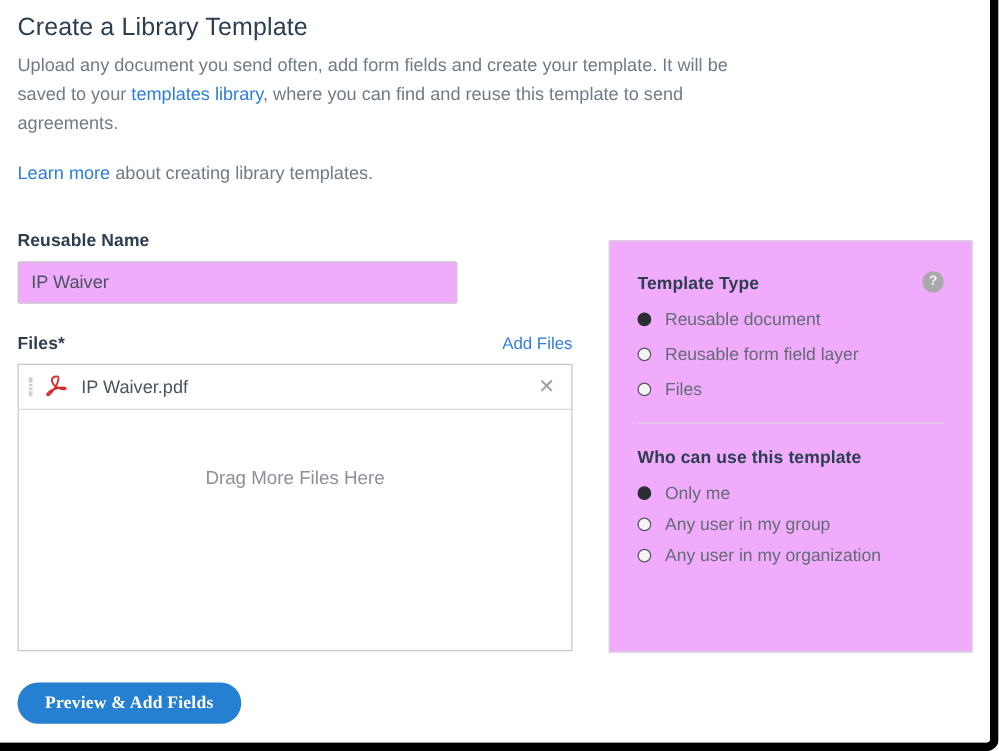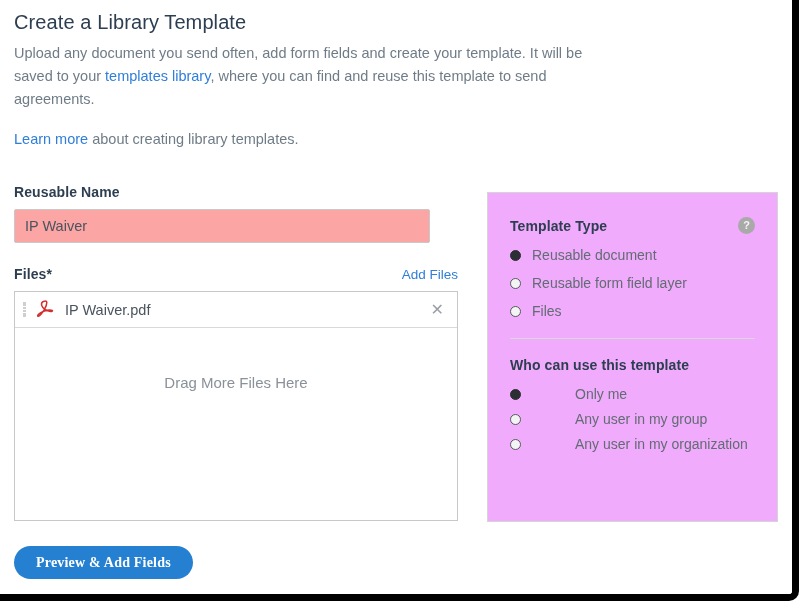--- a/index.html
+++ b/index.html
@@ -75,25 +75,25 @@
   .field-label {
     font-size: 14px;
     font-weight: bold;
     color: #2c3e50;
     margin: 0 0 9px 0;
     letter-spacing: .1px;
   }
   .req { font-weight: bold; color: #2c3e50; }
 
   .text-input {
-    width: 416px;
+    width: 352px;
     height: 34px;
     border: 1px solid #c8c8c8;
     border-radius: 2px;
-    background: #fca5a5;
+    background: #f0abfc;
     font-family: "Liberation Sans", sans-serif;
     font-size: 14.5px;
     color: #4a545e;
     padding: 0 10px;
     outline: none;
   }
 
   .files-header {
     display: flex;
     align-items: baseline;
@@ -228,21 +228,21 @@
     background: #d8d8d8;
     margin: 19px 0 18px 0;
   }
   .panel-title2 {
     font-size: 14px;
     font-weight: bold;
     color: #2c3e50;
     margin-bottom: 13px;
     letter-spacing: .1px;
   }
-  .radio-row.tight { margin-bottom: 9px; gap: 43px; }
+  .radio-row.tight { margin-bottom: 9px; }
 
   
   .footer {
     position: absolute;
     left: 14px;
     top: 546px;
   }
   .primary-btn {
     border: none;
     background: #2680d2;

